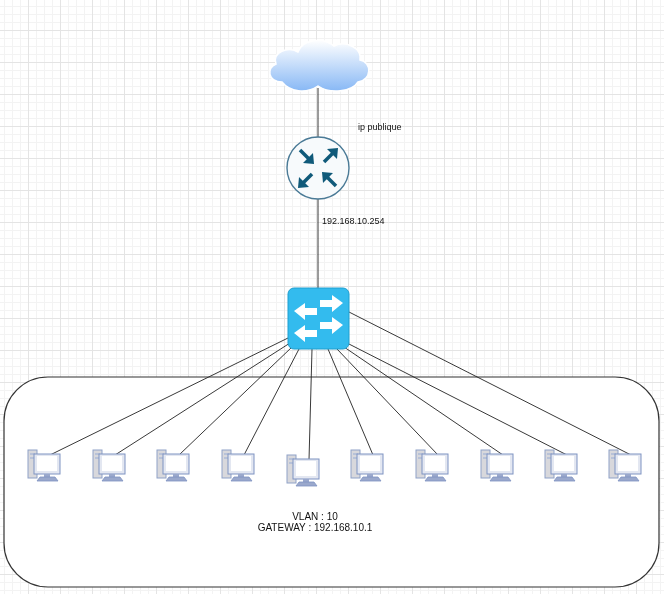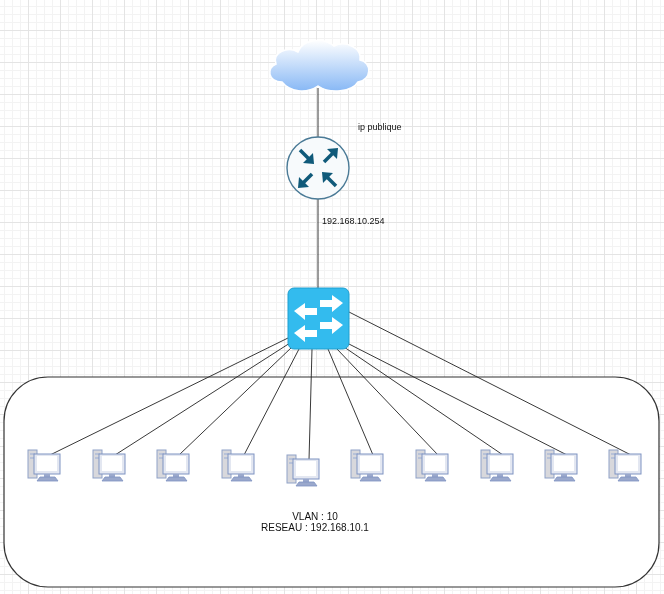--- a/index.html
+++ b/index.html
@@ -113,14 +113,14 @@
       <use href="#pc" x="545" y="450"></use>
       <use href="#pc" x="609" y="450"></use>
     </g>
 </svg>
 
 <div class="lbl" style="left:358px; top:122px;">ip publique</div>
 <div class="lbl" style="left:322px; top:216px;">192.168.10.254</div>
 
 <div class="vlan-info">
   <div>VLAN : 10</div>
-  <div>RESEAU : 192.168.10.1</div>
+  <div>GATEWAY : 192.168.10.1</div>
 </div>
 
 </body></html>

